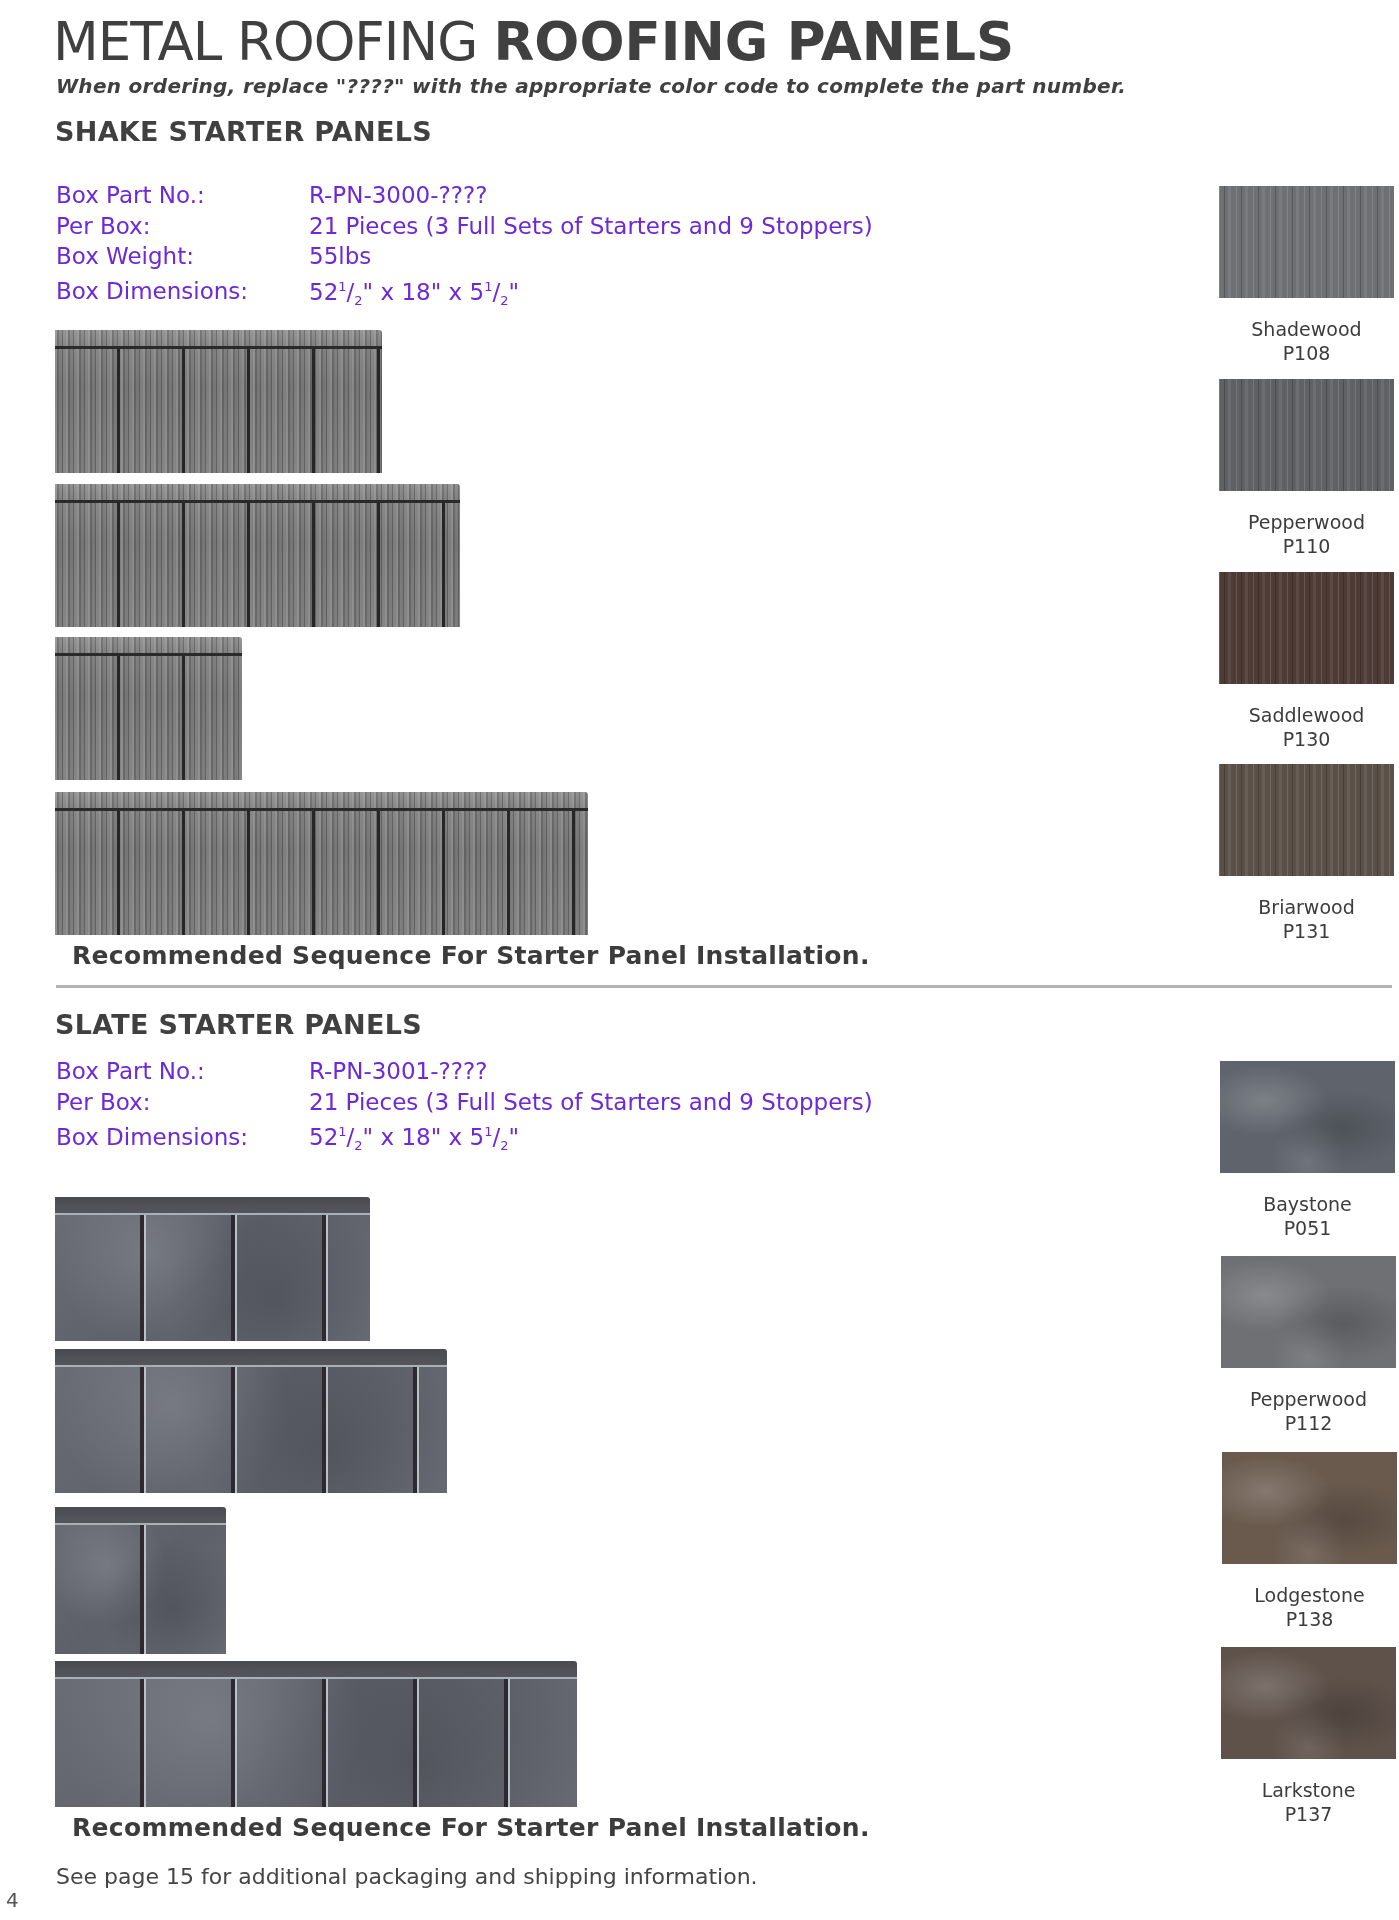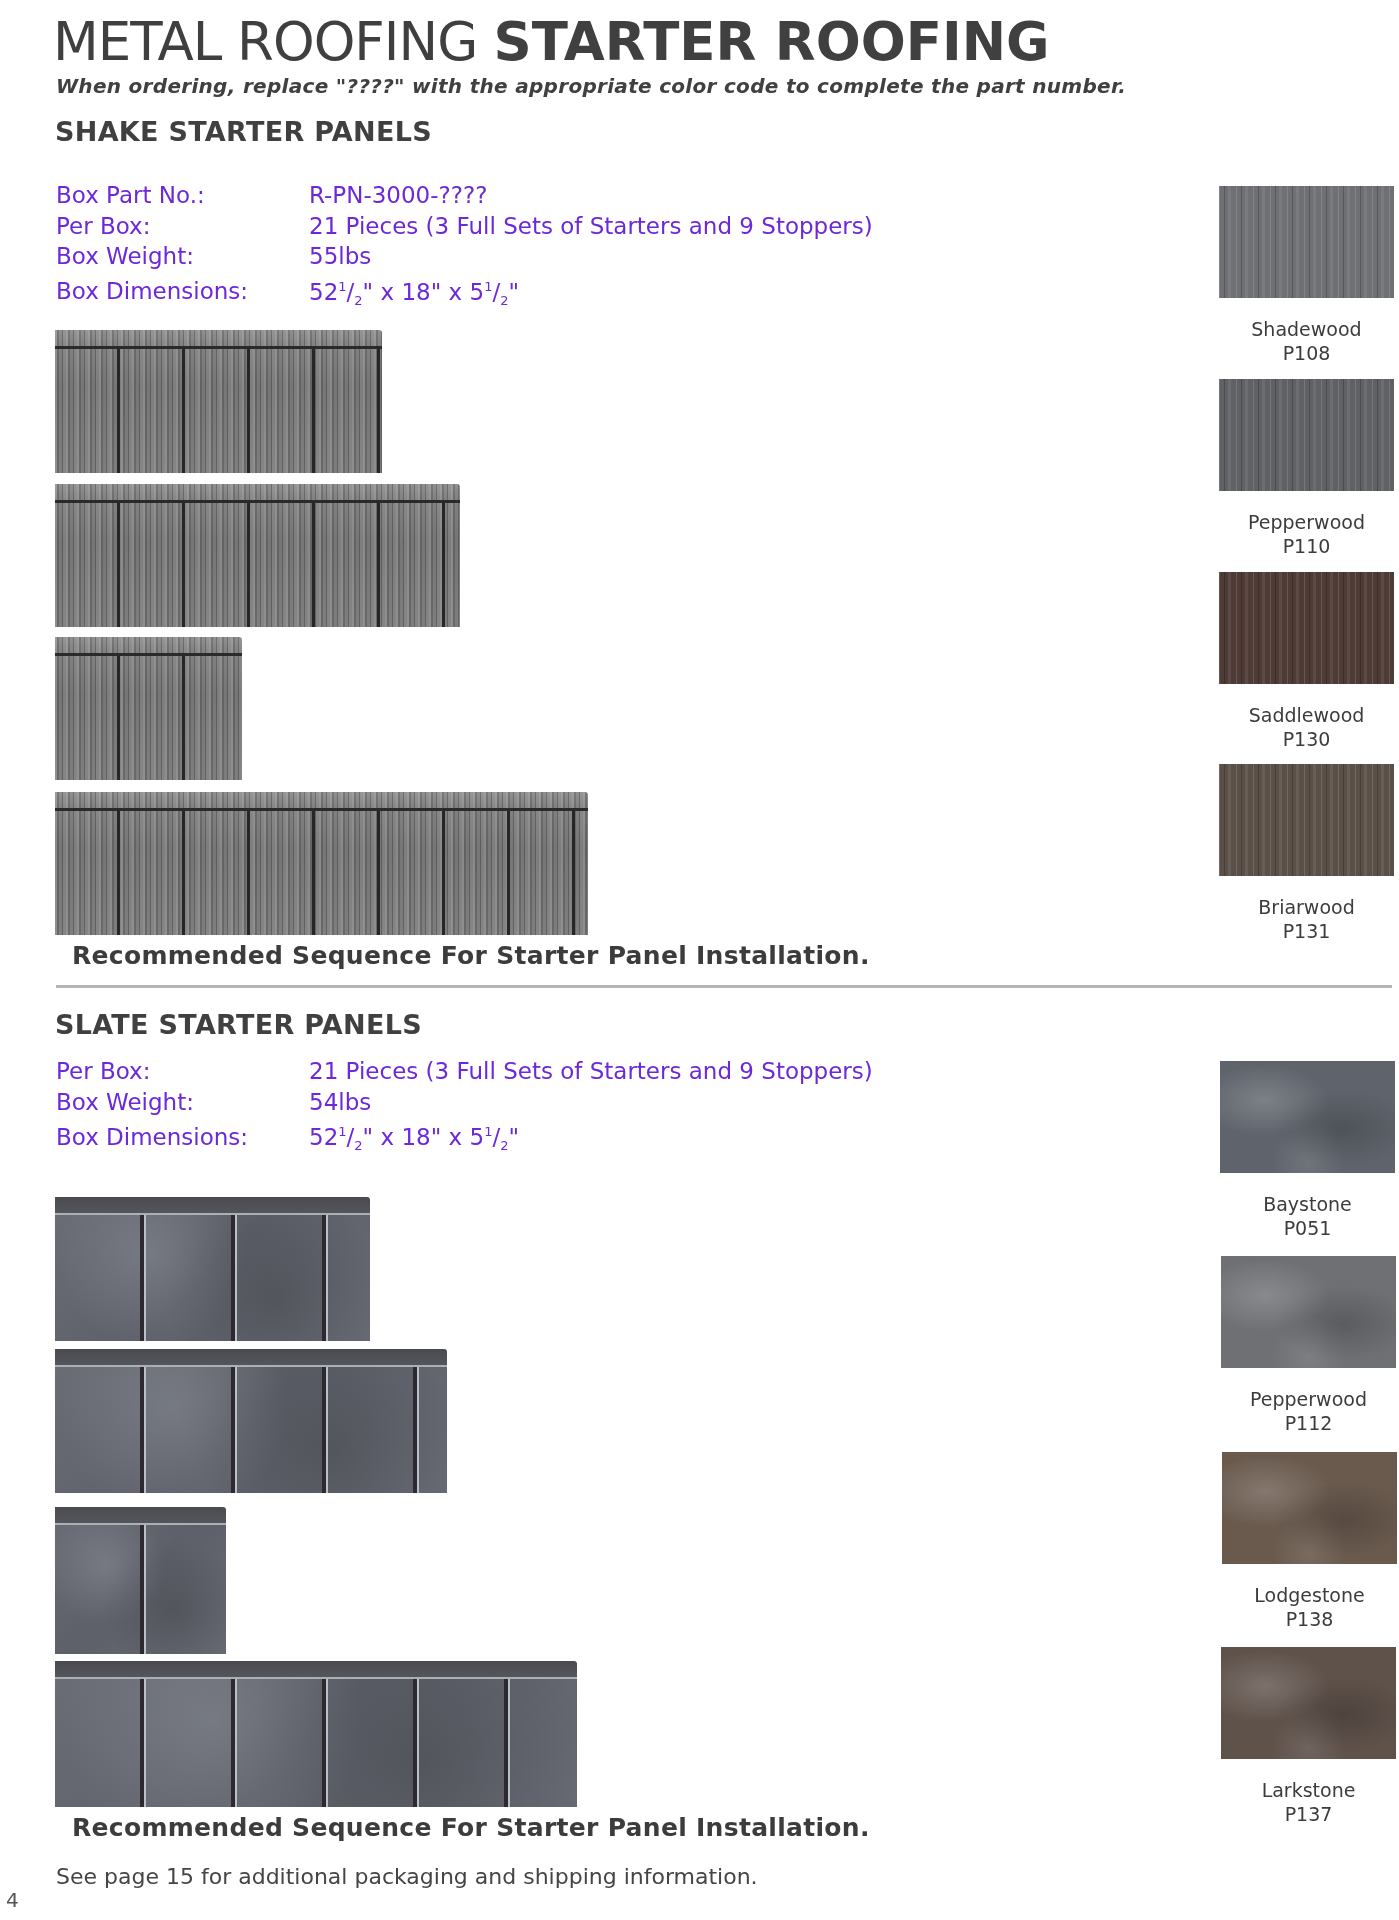--- a/index.html
+++ b/index.html
@@ -51,21 +51,21 @@
       radial-gradient(ellipse at 25% 35%, rgba(255,255,255,0.18) 0, transparent 35%),
       radial-gradient(ellipse at 70% 60%, rgba(0,0,0,0.18) 0, transparent 40%),
       radial-gradient(ellipse at 50% 90%, rgba(255,255,255,0.10) 0, transparent 30%);
   }
 </style>
 </head>
 <body>
 
 <div class="abs title">
   <span class="light">METAL ROOFING</span>
-  <span class="bold">STARTER ROOFING</span>
+  <span class="bold">ROOFING PANELS</span>
 </div>
 <div class="abs subtitle">When ordering, replace "????" with the appropriate color code to complete the part number.</div>
 
 <div class="abs section-heading" style="top:116px;">SHAKE STARTER PANELS</div>
 
 <div class="abs specs" style="top:180px;">
   <div class="spec-row">
     <span class="lbl">Box Part No.:</span><span class="val">R-PN-3000-????</span>
   </div>
   <div class="spec-row">
@@ -114,24 +114,24 @@
   <div class="swatch-name">Briarwood</div>
   <div class="swatch-code">P131</div>
 </div>
 
 <div class="abs divider"></div>
 
 <div class="abs section-heading" style="top:1009px;">SLATE STARTER PANELS</div>
 
 <div class="abs specs" style="top:1056px;">
   <div class="spec-row">
-    <span class="lbl">Per Box:</span><span class="val">21 Pieces (3 Full Sets of Starters and 9 Stoppers)</span>
+    <span class="lbl">Box Part No.:</span><span class="val">R-PN-3001-????</span>
   </div>
   <div class="spec-row">
-    <span class="lbl">Box Weight:</span><span class="val">54lbs</span>
+    <span class="lbl">Per Box:</span><span class="val">21 Pieces (3 Full Sets of Starters and 9 Stoppers)</span>
   </div>
   <div class="spec-row">
     <span class="lbl">Box Dimensions:</span><span class="val"><span>52</span><sup class="f">1</sup><span>/</span><sub class="f">2</sub><span>" x 18" x 5</span><sup class="f">1</sup><span>/</span><sub class="f">2</sub><span>"</span></span>
   </div>
 </div>
 
 <div class="abs panel slate" style="top:1197px; width:315px; height:144px;">
     <div class="seams"></div>
   </div>
 <div class="abs panel slate" style="top:1349px; width:392px; height:144px;">

